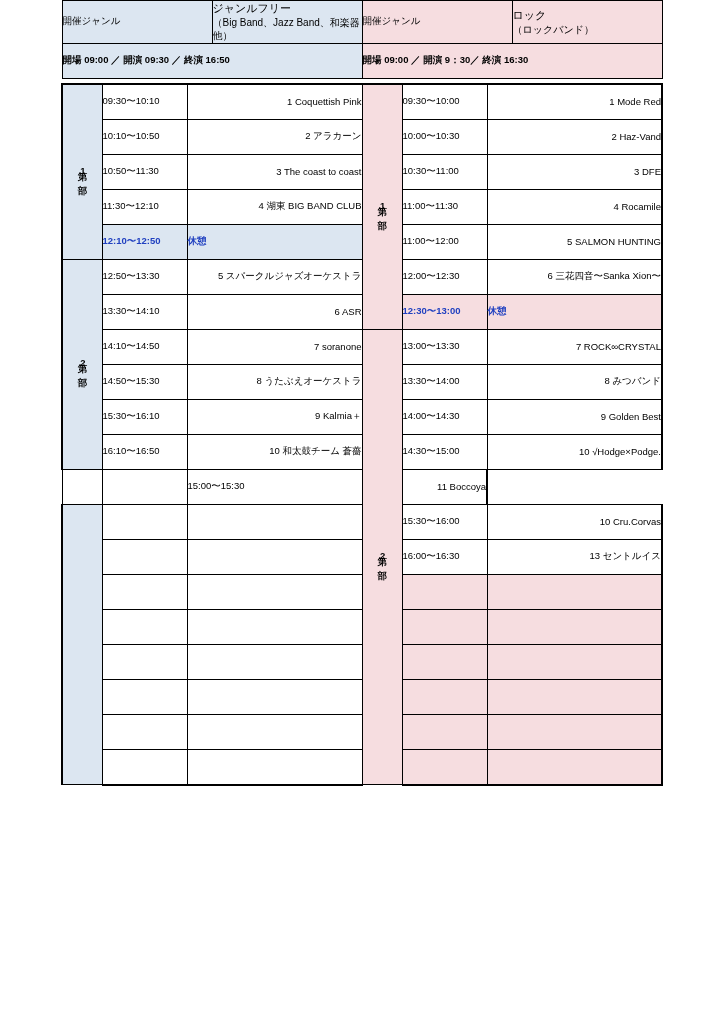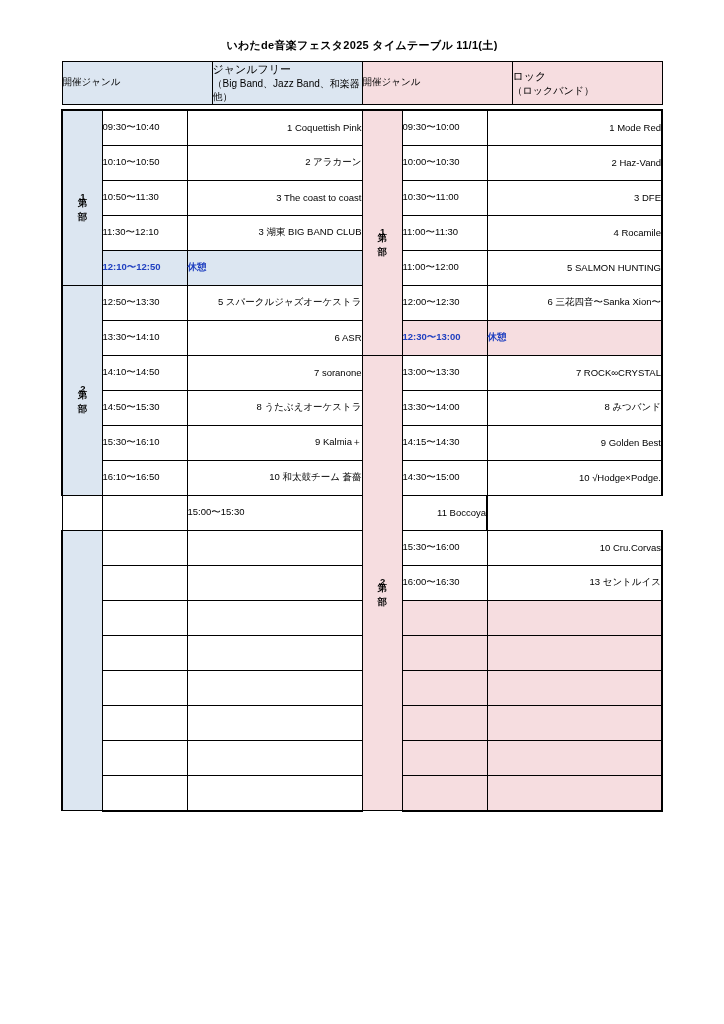--- a/index.html
+++ b/index.html
@@ -78,21 +78,20 @@
   .hdr-row td { height: 40px; }
   .two-line { line-height: 1.35; }
   .timecell { font-size: 9px; }
   .actcell { font-size: 9px; }
 </style>
 </head>
 <body>
 
 <div class="page">
 
-  <div class="title">いわたde音楽フェスタ2025 タイムテーブル 11/1(土)</div>
 
   <table class="tt">
     <colgroup>
       <col style="width:150px">
       <col style="width:150px">
       <col style="width:150px">
       <col style="width:150px">
     </colgroup>
     <tbody>
       <tr class="hdr-row">
@@ -100,37 +99,41 @@
         <td class="blue ctr two-line">
           <div class="small">ジャンルフリー</div>
           <div class="tiny">（Big Band、Jazz Band、和楽器 他）</div>
         </td>
         <td class="pink ctr">開催ジャンル</td>
         <td class="pink ctr two-line">
           <div class="small">ロック</div>
           <div class="tiny">（ロックバンド）</div>
         </td>
       </tr>
+      <tr>
+        <td class="blue ctr bold" colspan="2">開場 09:00 ／ 開演 09:30 ／ 終演 16:50</td>
+        <td class="pink ctr bold" colspan="2">開場 09:00 ／ 開演 9：30／ 終演 16:30</td>
+      </tr>
     </tbody>
   </table>
 
   <table class="tt" style="margin-top:4px;">
     <colgroup>
       <col style="width:40px">
       <col style="width:85px">
       <col style="width:175px">
       <col style="width:40px">
       <col style="width:85px">
       <col style="width:175px">
     </colgroup>
     <tbody>
 
       <tr>
         <td class="blue vcell thickleft thicktop" rowspan="5"><span class="vert bold">第1部</span></td>
-        <td class="white ctr timecell thicktop">09:30〜10:40</td>
+        <td class="white ctr timecell thicktop">09:30〜10:10</td>
         <td class="white lft actcell thicktop">1 Coquettish Pink</td>
         <td class="pink vcell thicktop" rowspan="7"><span class="vert bold">第1部</span></td>
         <td class="white ctr timecell thicktop">09:30〜10:00</td>
         <td class="white lft actcell thicktop thickright">1 Mode Red</td>
       </tr>
 
       <tr>
         <td class="white ctr timecell">10:10〜10:50</td>
         <td class="white lft actcell">2 アラカーン</td>
         <td class="white ctr timecell">10:00〜10:30</td>
@@ -139,21 +142,21 @@
 
       <tr>
         <td class="white ctr timecell">10:50〜11:30</td>
         <td class="white lft actcell">3 The coast to coast</td>
         <td class="white ctr timecell">10:30〜11:00</td>
         <td class="white lft actcell thickright">3 DFE</td>
       </tr>
 
       <tr>
         <td class="white ctr timecell">11:30〜12:10</td>
-        <td class="white lft actcell">3 湖東 BIG BAND CLUB</td>
+        <td class="white lft actcell">4 湖東 BIG BAND CLUB</td>
         <td class="white ctr timecell">11:00〜11:30</td>
         <td class="white lft actcell thickright">4 Rocamile</td>
       </tr>
 
       <tr>
         <td class="blue ctr timecell rest">12:10〜12:50</td>
         <td class="blue ctr actcell rest">休憩</td>
         <td class="white ctr timecell">11:00〜12:00</td>
         <td class="white lft actcell thickright">5 SALMON HUNTING</td>
       </tr>
@@ -184,21 +187,21 @@
       <tr>
         <td class="white ctr timecell">14:50〜15:30</td>
         <td class="white lft actcell">8 うたぶえオーケストラ</td>
         <td class="white ctr timecell">13:30〜14:00</td>
         <td class="white lft actcell thickright">8 みつバンド</td>
       </tr>
 
       <tr>
         <td class="white ctr timecell">15:30〜16:10</td>
         <td class="white lft actcell">9 Kalmia＋</td>
-        <td class="white ctr timecell">14:15〜14:30</td>
+        <td class="white ctr timecell">14:00〜14:30</td>
         <td class="white lft actcell thickright">9 Golden Best</td>
       </tr>
 
       <tr>
         <td class="white ctr timecell">16:10〜16:50</td>
         <td class="white lft actcell">10 和太鼓チーム 蒼薔</td>
         <td class="white ctr timecell">14:30〜15:00</td>
         <td class="white lft actcell thickright">10 √Hodge×Podge.</td>
       </tr>
 

